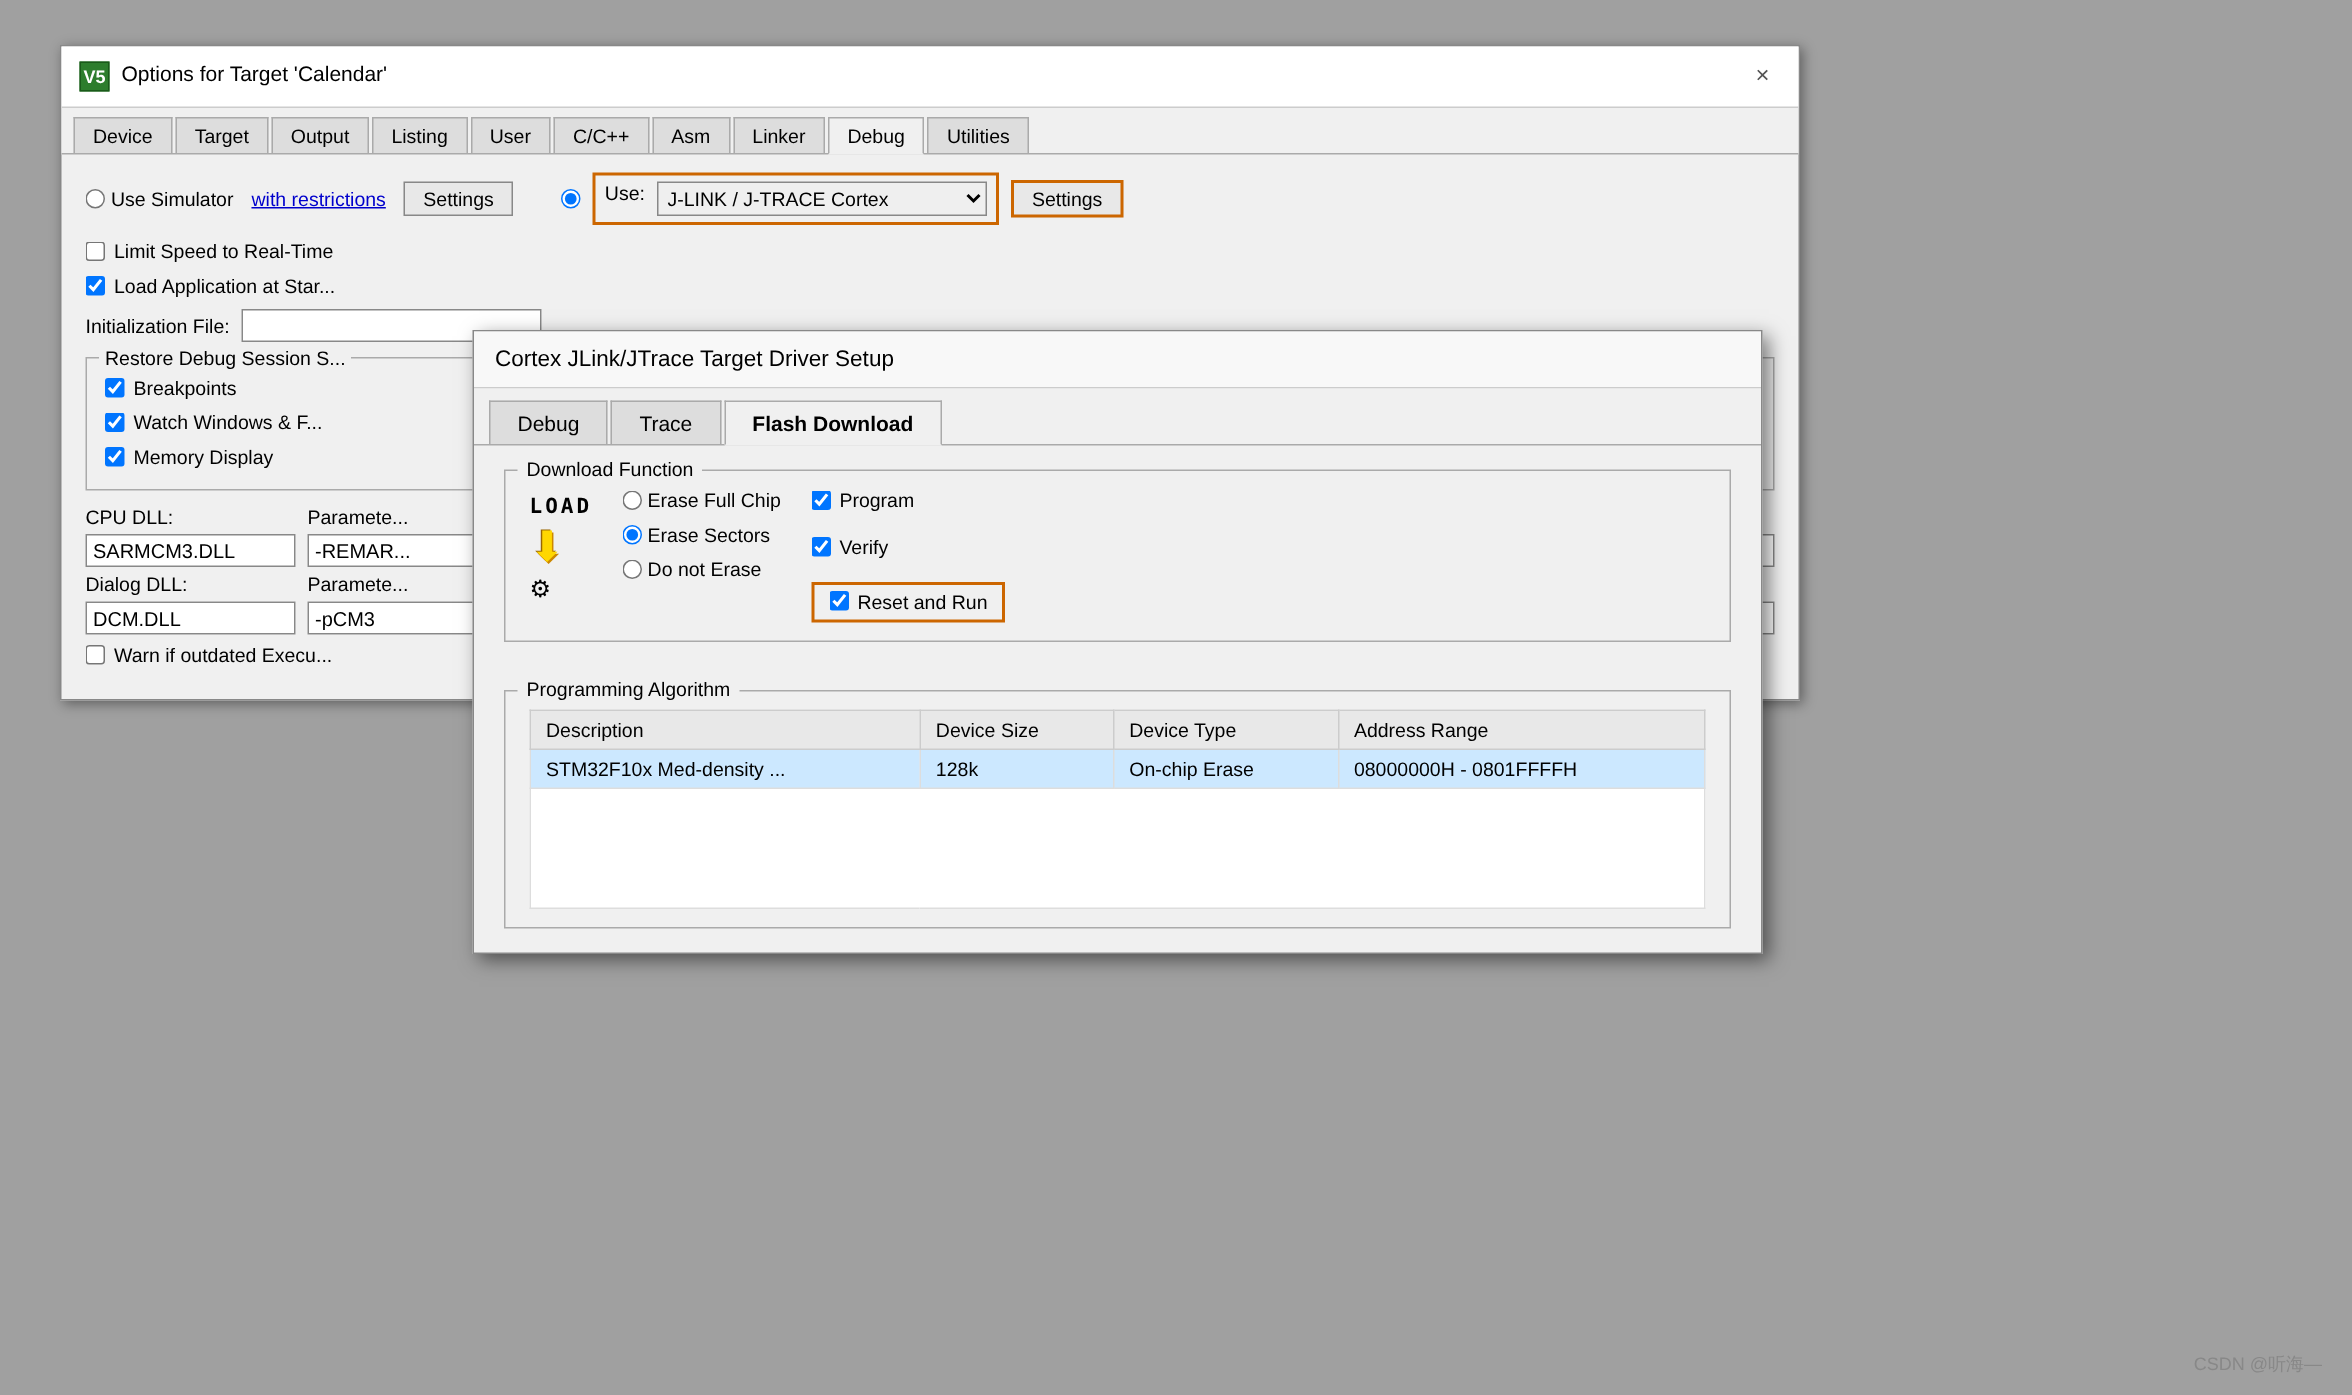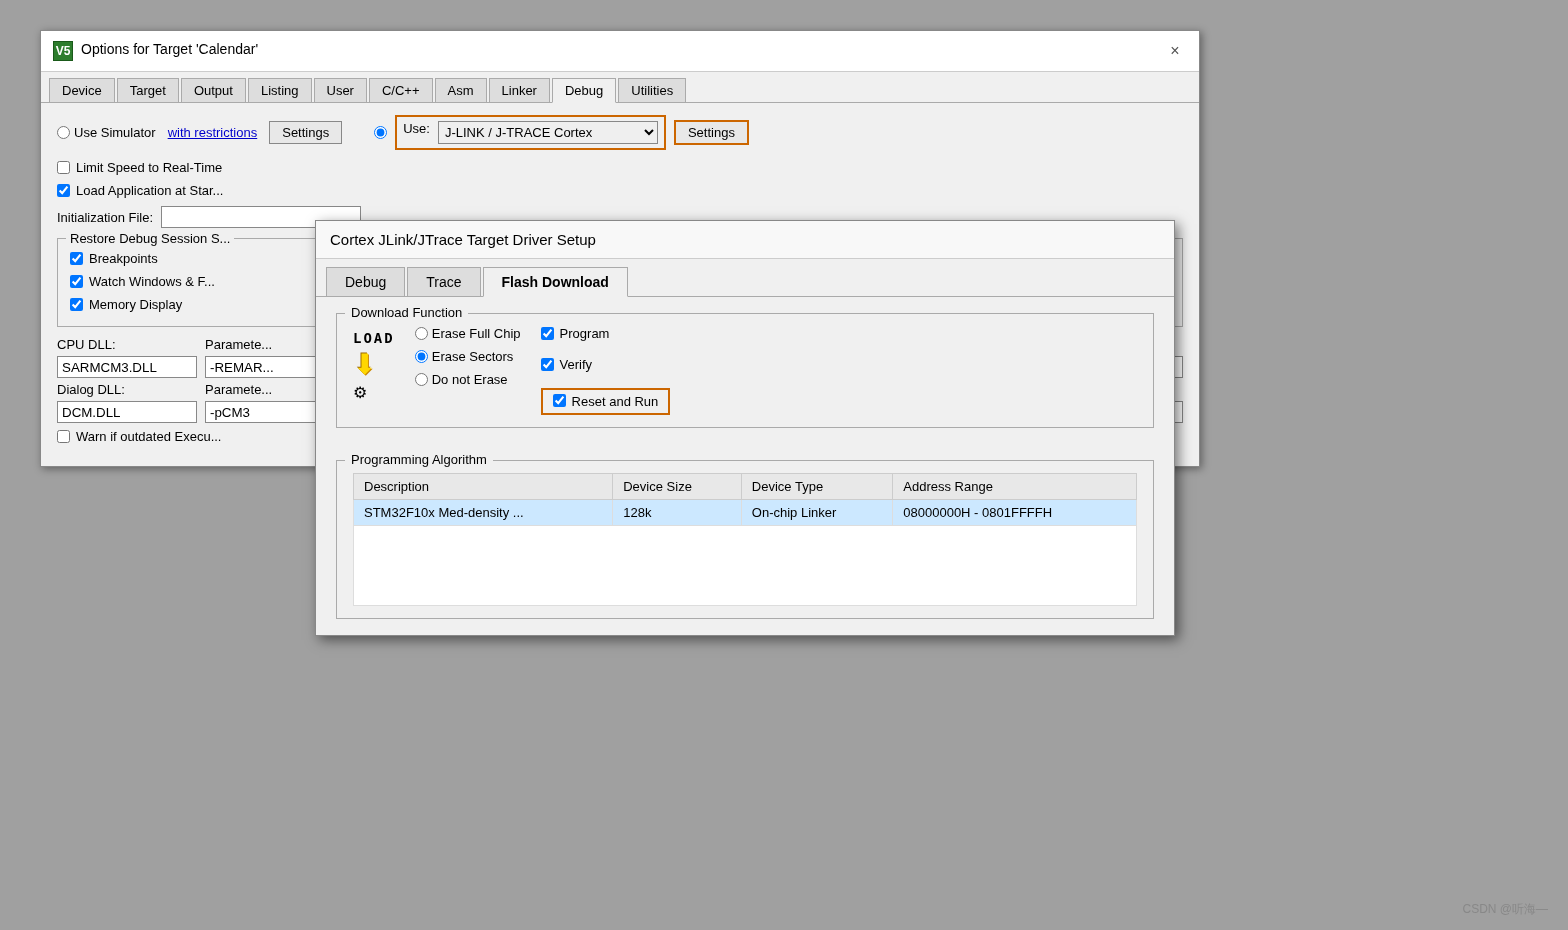--- a/index.html
+++ b/index.html
@@ -577,21 +577,21 @@
             <th>Description</th>
             <th>Device Size</th>
             <th>Device Type</th>
             <th>Address Range</th>
           </tr>
         </thead>
         <tbody>
           <tr>
             <td>STM32F10x Med-density ...</td>
             <td>128k</td>
-            <td>On-chip Linker</td>
+            <td>On-chip Erase</td>
             <td>08000000H - 0801FFFFH</td>
           </tr>
           <tr style="height: 80px;">
               <td colspan="4"></td>
             </tr>
         </tbody>
       </table>
     </div>
 
   </div>

